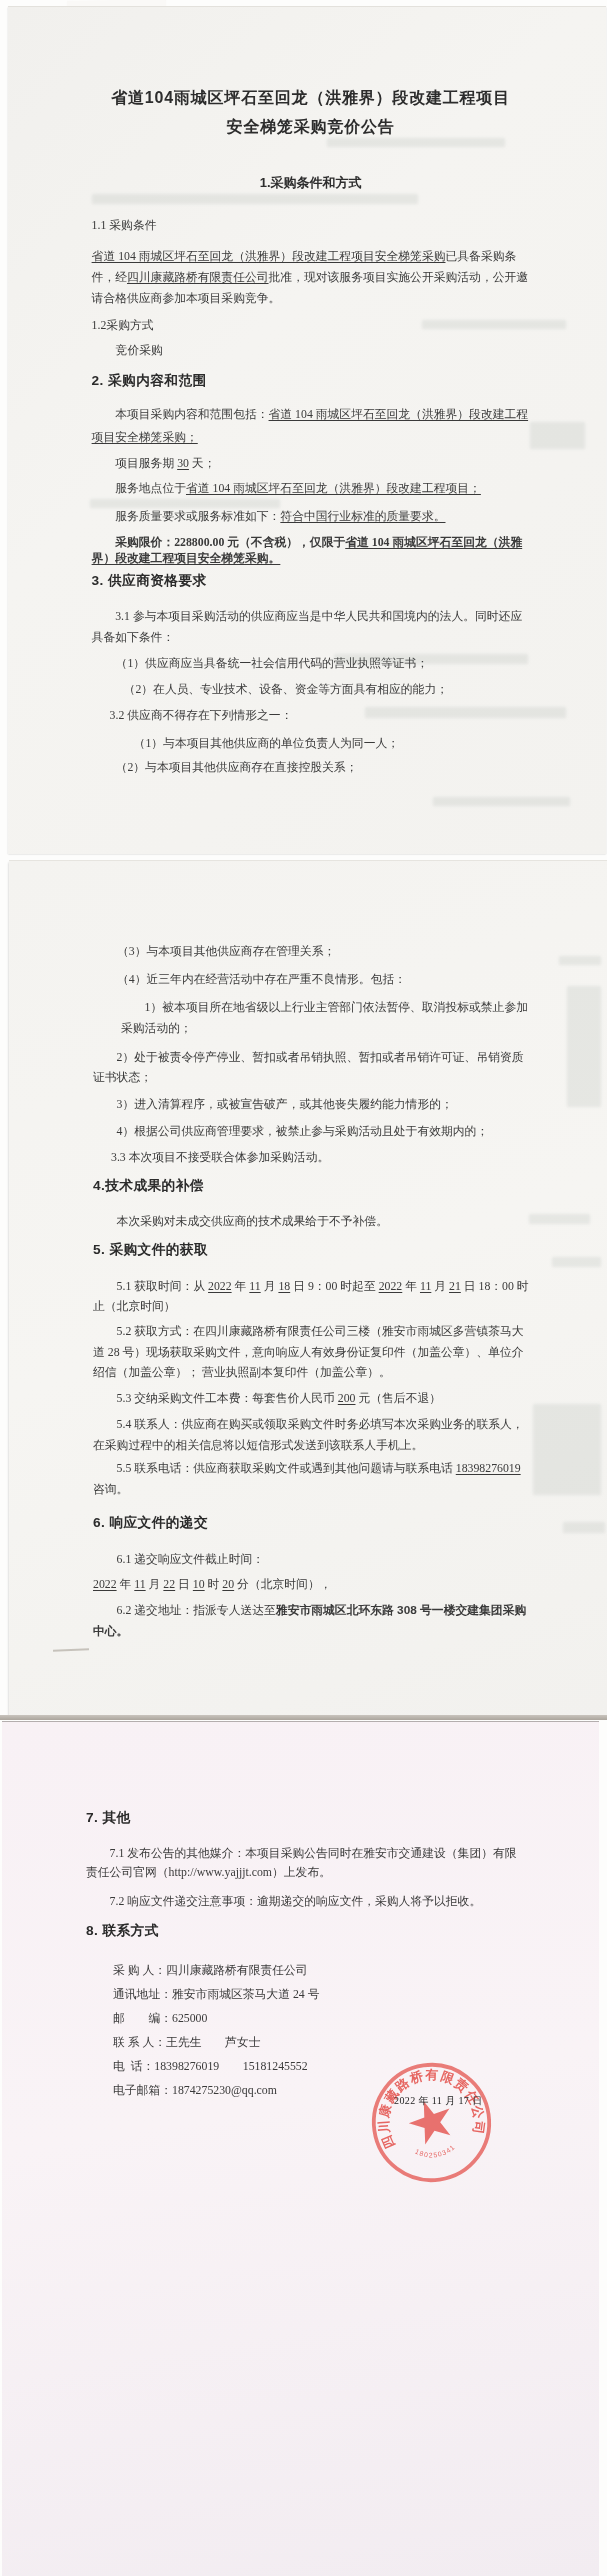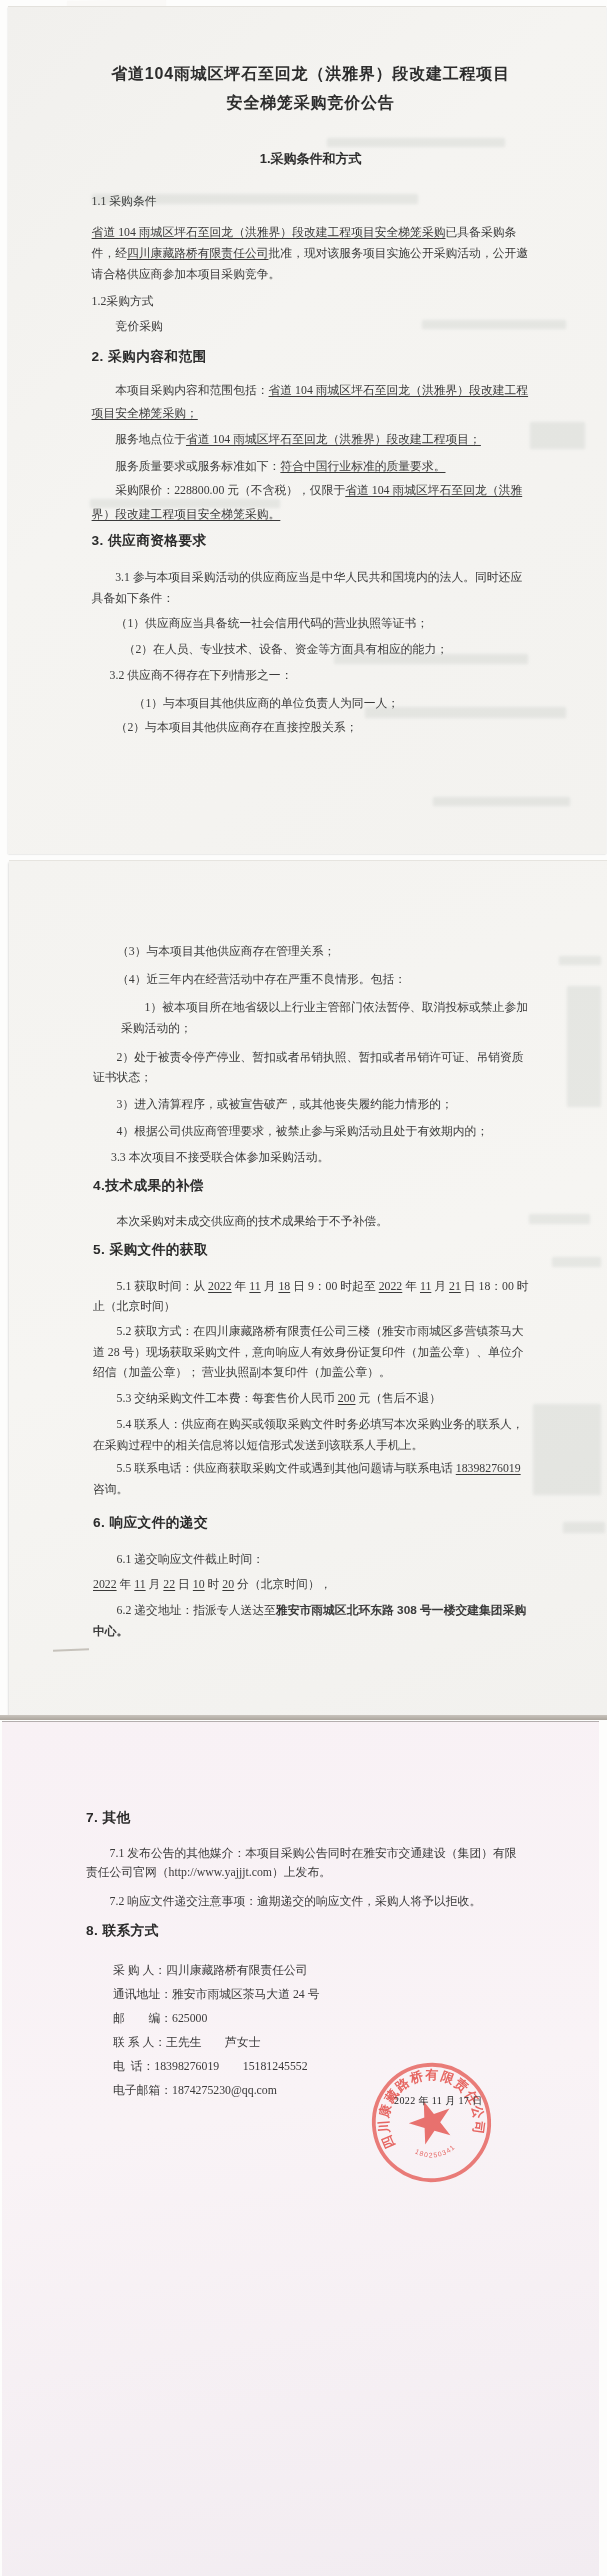--- a/index.html
+++ b/index.html
@@ -48,32 +48,33 @@
               color:#1e1e1e;white-space:nowrap;z-index:3;}
   .seal-wrap svg{width:129px;height:129px;display:block;}
 </style>
 </head>
 <body>
 
 <div class="behind-sheet"></div>
 
 <div class="page page-1">
   <div class="content">
-      <div class="blk title" style="margin-top: 52px; white-space: pre-wrap; text-align: center;"><span>省道104雨城区坪石至回龙（洪雅界）段改建工程项目
+      <div class="blk title" style="margin-top: 76px; white-space: pre-wrap; text-align: center;"><span>省道104雨城区坪石至回龙（洪雅界）段改建工程项目
 安全梯笼采购竞价公告</span></div>
       <div class="blk h1" style="margin-top: 33px; white-space: pre-wrap;"><span>1.采购条件和方式</span></div>
       <div class="blk p" style="margin-top: 23px; white-space: pre-wrap;"><span>1.1 采购条件</span></div>
       <div class="blk p" style="margin-top: 10px; white-space: pre-wrap;"><span class="u">省道 104 雨城区坪石至回龙（洪雅界）段改建工程项目安全梯笼采购</span><span>已具备采购条件，经</span><span class="u">四川康藏路桥有限责任公司</span><span>批准，现对该服务项目实施公开采购活动，公开邀请合格供应商参加本项目采购竞争。</span></div>
       <div class="blk p" style="margin-top: 6px; white-space: pre-wrap;"><span>1.2采购方式</span></div>
       <div class="blk p" style="margin-top: 3.8px; margin-left: 24px; white-space: pre-wrap;"><span>竞价采购</span></div>
       <div class="blk h2" style="margin-top: 8.4px; white-space: pre-wrap;"><span>2. 采购内容和范围</span></div>
       <div class="blk p" style="margin-top: 10.6px; line-height: 23px; text-indent: 2em; white-space: pre-wrap;"><span>本项目采购内容和范围包括：</span><span class="u">省道 104 雨城区坪石至回龙（洪雅界）段改建工程项目安全梯笼采购；</span></div>
+      <div class="blk p" style="margin-top: 4.6px; text-indent: 2em; white-space: pre-wrap;"><span>项目服务期 </span><span class="u">30</span><span> 天；</span></div>
       <div class="blk p" style="margin-top: 3.8px; text-indent: 2em; white-space: pre-wrap;"><span>服务地点位于</span><span class="u">省道 104 雨城区坪石至回龙（洪雅界）段改建工程项目；</span></div>
       <div class="blk p" style="margin-top: 6.8px; text-indent: 2em; white-space: pre-wrap;"><span>服务质量要求或服务标准如下：</span><span class="u">符合中国行业标准的质量要求。</span></div>
-      <div class="blk p" style="margin-top: 1px; line-height: 24px; text-indent: 2em; white-space: pre-wrap;"><span>采购限价：228800.00 元（不含税），仅限于</span><span class="u">省道 104 雨城区坪石至回龙（洪雅界）段改建工程项目安全梯笼采购。</span></div>
+      <div class="blk p" style="margin-top: 7px; line-height: 16px; text-indent: 2em; white-space: pre-wrap; font-weight: bold;"><span>采购限价：228800.00 元（不含税），仅限于</span><span class="u">省道 104 雨城区坪石至回龙（洪雅界）段改建工程项目安全梯笼采购。</span></div>
       <div class="blk h2" style="margin-top: 3px; white-space: pre-wrap;"><span>3. 供应商资格要求</span></div>
       <div class="blk p" style="margin-top: 14.4px; text-indent: 2em; white-space: pre-wrap;"><span>3.1 参与本项目采购活动的供应商应当是中华人民共和国境内的法人。同时还应具备如下条件：</span></div>
       <div class="blk p" style="margin-top: 4.6px; margin-left: 24px; white-space: pre-wrap;"><span>（1）供应商应当具备统一社会信用代码的营业执照等证书；</span></div>
       <div class="blk p" style="margin-top: 4.6px; margin-left: 32px; white-space: pre-wrap;"><span>（2）在人员、专业技术、设备、资金等方面具有相应的能力；</span></div>
       <div class="blk p" style="margin-top: 5.3px; margin-left: 18px; white-space: pre-wrap;"><span>3.2 供应商不得存在下列情形之一：</span></div>
       <div class="blk p" style="margin-top: 6.8px; margin-left: 42px; white-space: pre-wrap;"><span>（1）与本项目其他供应商的单位负责人为同一人；</span></div>
       <div class="blk p" style="margin-top: 3px; margin-left: 24px; white-space: pre-wrap;"><span>（2）与本项目其他供应商存在直接控股关系；</span></div>
     </div>
 
   <div class="smudge" style="left:319px;top:131px;width:178px;height:9px;"></div>

